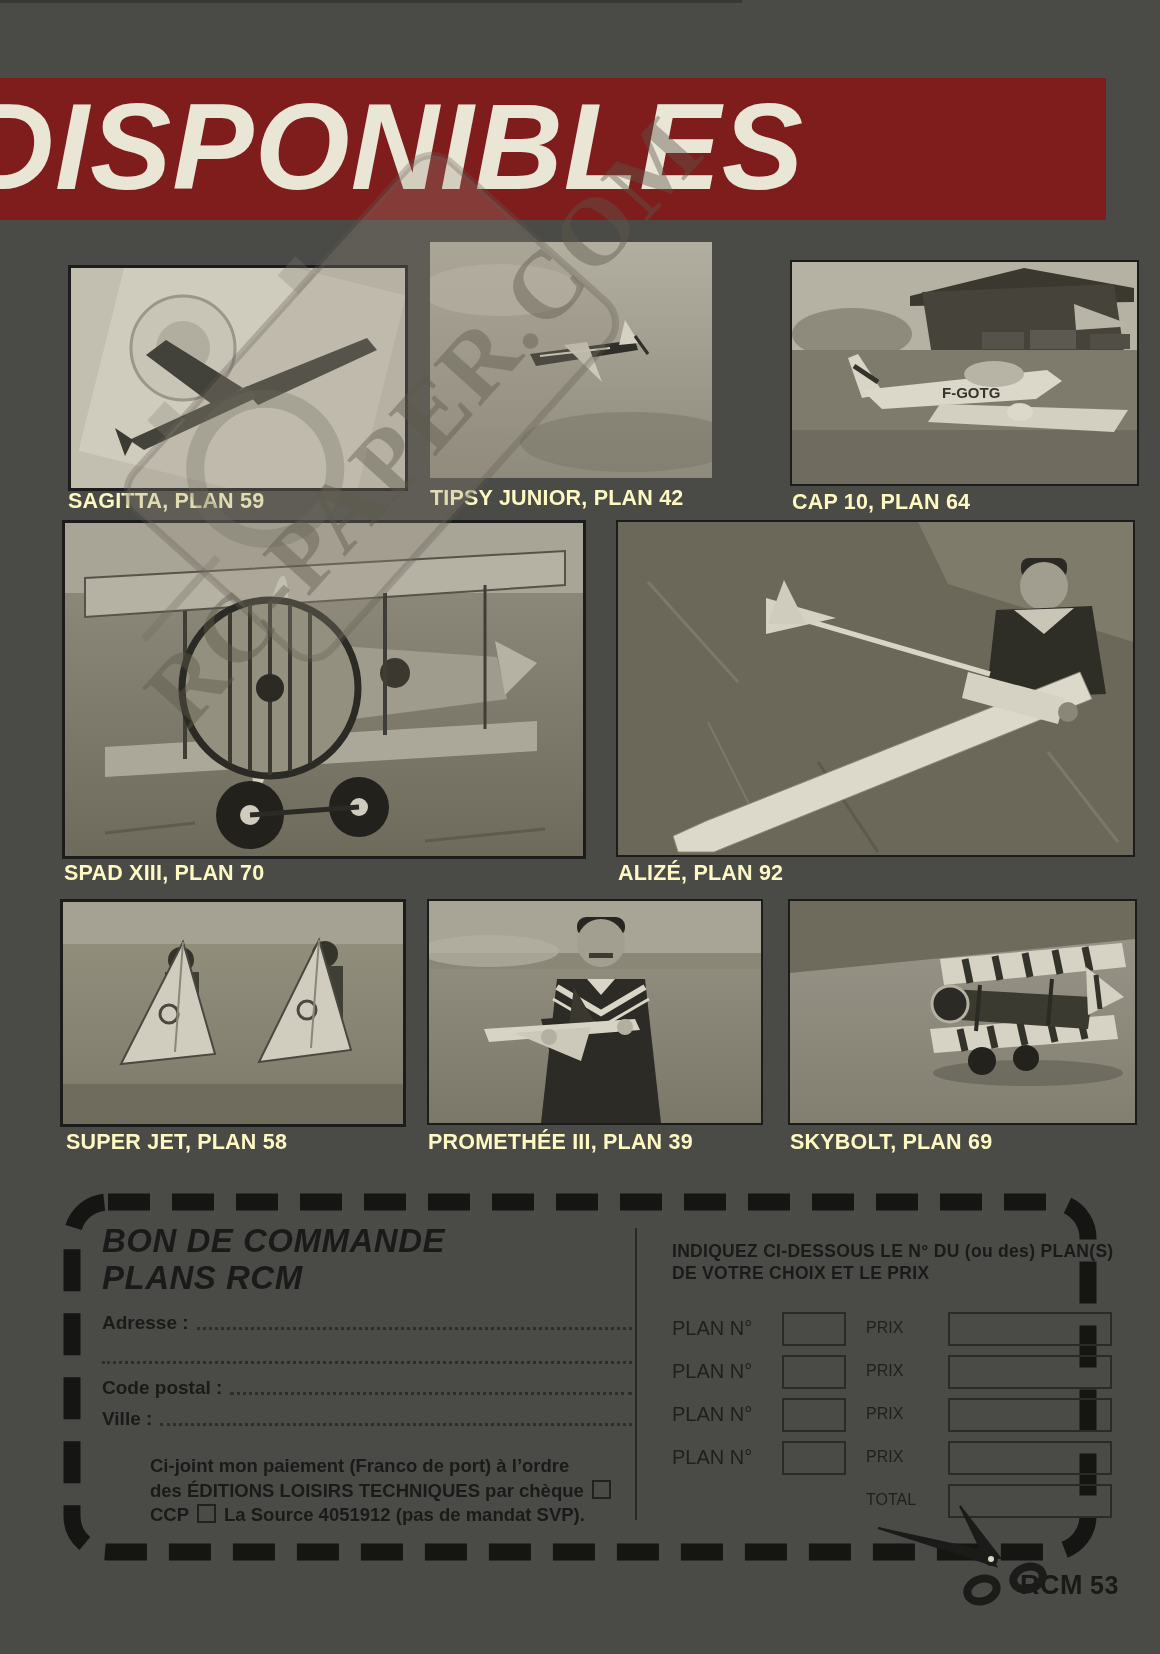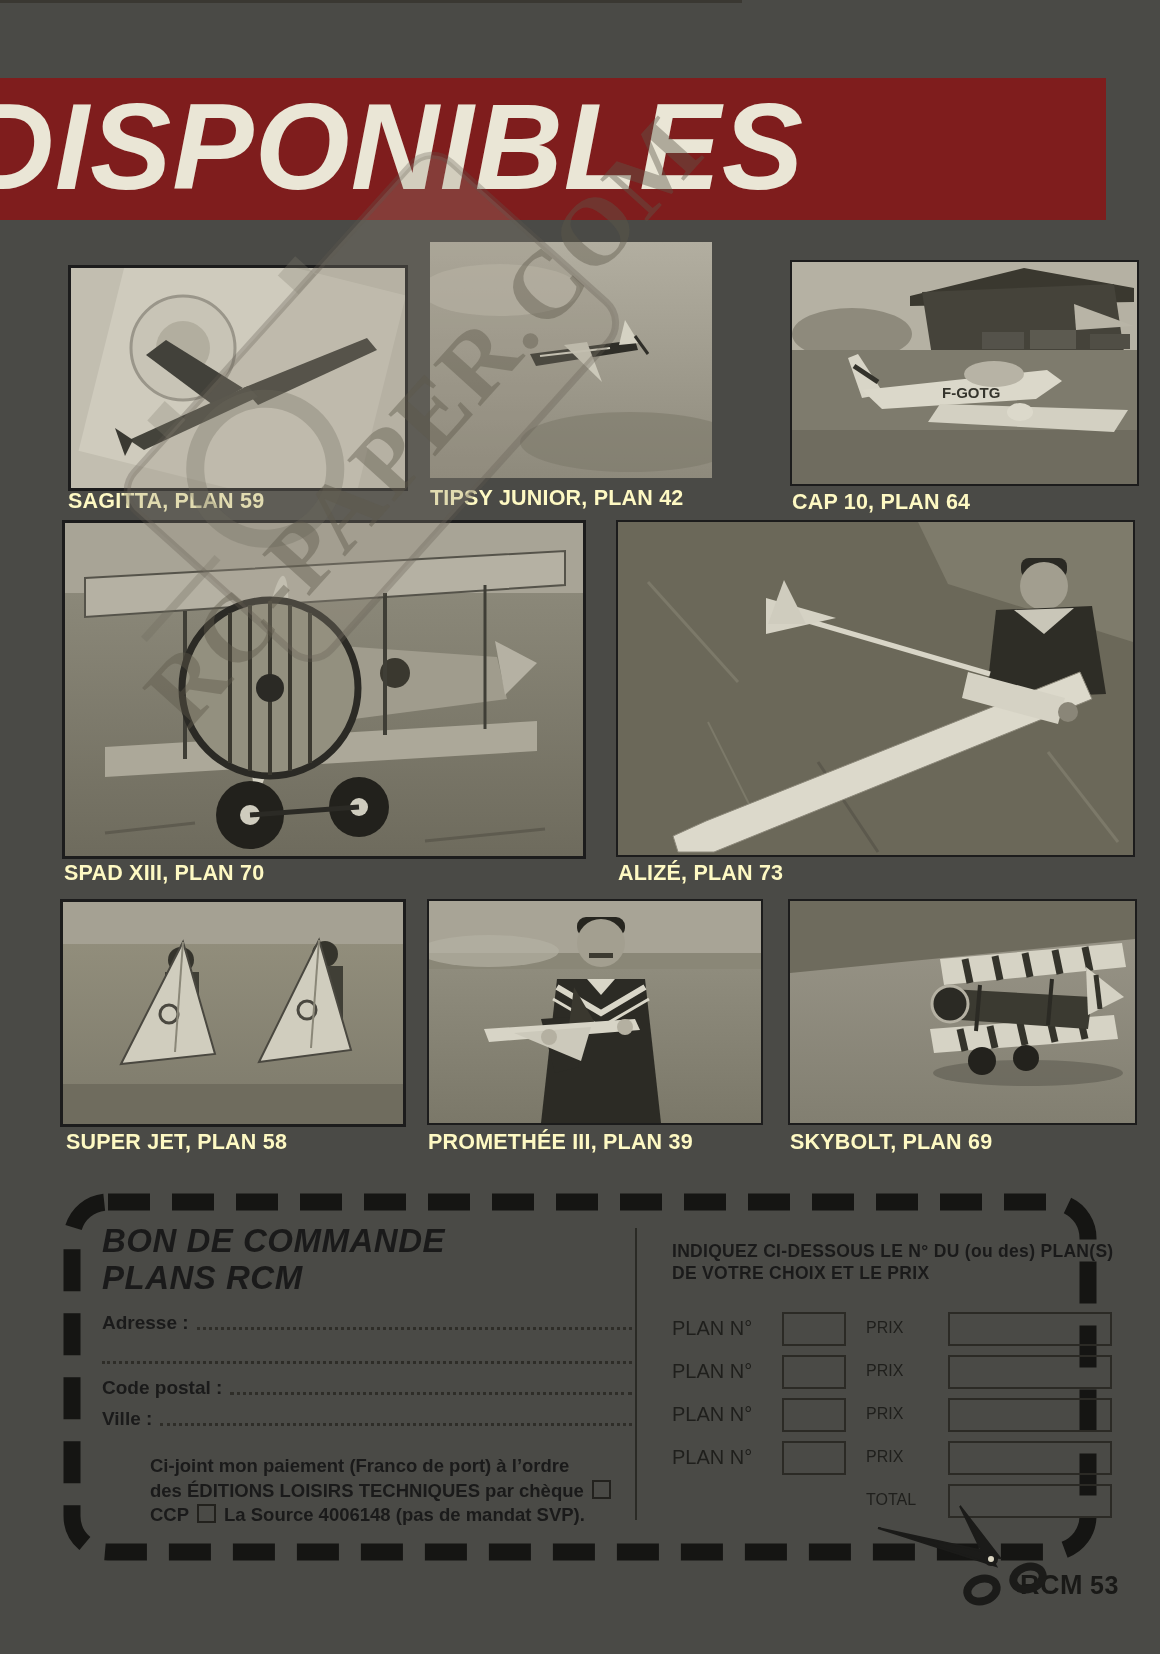--- a/index.html
+++ b/index.html
@@ -242,21 +242,21 @@
       <line x1="262" y1="78" x2="258" y2="124" stroke="#2b2a24" stroke-width="4"></line>
       <circle cx="192" cy="160" r="14" fill="#23221d"></circle>
       <circle cx="236" cy="157" r="13" fill="#23221d"></circle>
     </svg>
   </figure>
 
   <div class="caption" style="left:68px;top:489px;">SAGITTA, PLAN 59</div>
   <div class="caption" style="left:430px;top:486px;">TIPSY JUNIOR, PLAN 42</div>
   <div class="caption" style="left:792px;top:490px;">CAP 10, PLAN 64</div>
   <div class="caption" style="left:64px;top:861px;">SPAD XIII, PLAN 70</div>
-  <div class="caption" style="left:618px;top:861px;">ALIZÉ, PLAN 73</div>
+  <div class="caption" style="left:618px;top:861px;">ALIZÉ, PLAN 92</div>
   <div class="caption" style="left:66px;top:1130px;">SUPER JET, PLAN 58</div>
   <div class="caption" style="left:428px;top:1130px;">PROMETHÉE III, PLAN 39</div>
   <div class="caption" style="left:790px;top:1130px;">SKYBOLT, PLAN 69</div>
 
   <svg class="wm" width="820" height="660">
     <g transform="rotate(-48 410 340)">
       <rect x="60" y="320" width="110" height="8" fill="rgba(110,105,92,0.30)"></rect>
       <rect x="150" y="205" width="470" height="265" rx="28" fill="rgba(150,145,128,0.28)" stroke="rgba(95,90,78,0.30)" stroke-width="7"></rect>
       <circle cx="268" cy="300" r="70" fill="none" stroke="rgba(110,105,92,0.30)" stroke-width="18"></circle>
       <rect x="225" y="180" width="26" height="28" fill="rgba(130,125,110,0.28)"></rect>
@@ -292,21 +292,21 @@
         <span class="dots"></span>
       </div>
     </div>
 
     <div class="pay">
       <span>Ci-joint mon paiement (Franco de port) à l’ordre</span><br>
       <span>des ÉDITIONS LOISIRS TECHNIQUES par chèque</span>
       <span class="cbx"></span><br>
       <span>CCP</span>
       <span class="cbx"></span>
-      <span>La Source 4006148 (pas de mandat SVP).</span>
+      <span>La Source 4051912 (pas de mandat SVP).</span>
     </div>
 
     <div class="vdiv"></div>
 
     <div class="rcol">
       <div class="instr">
         <div>INDIQUEZ CI-DESSOUS LE N° DU (ou des) PLAN(S)</div>
         <div>DE VOTRE CHOIX ET LE PRIX</div>
       </div>
 

